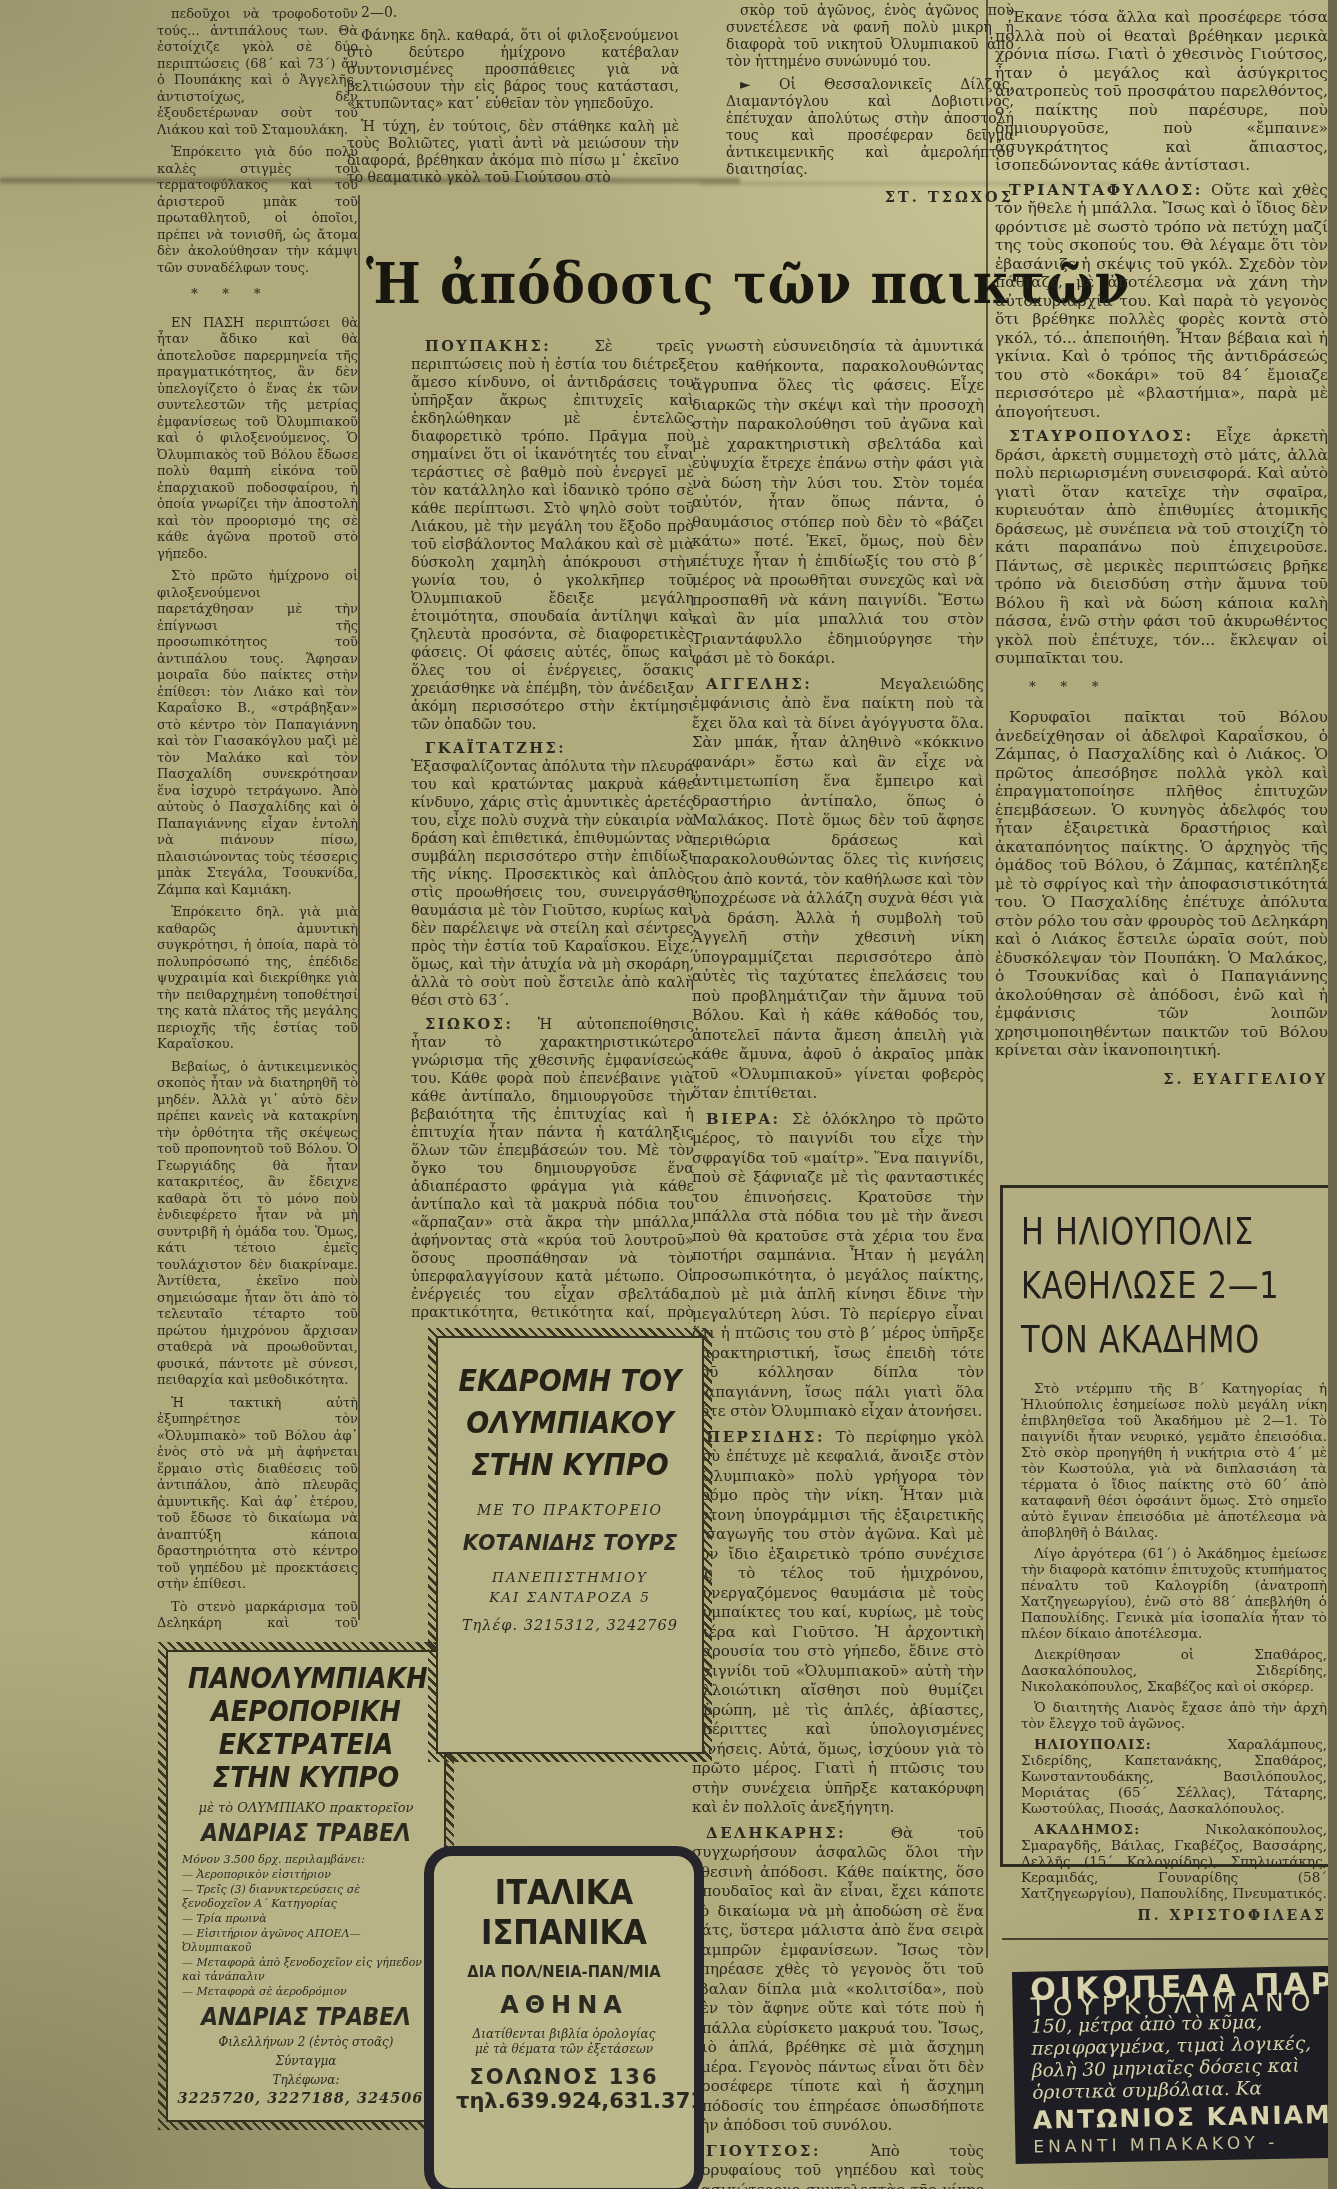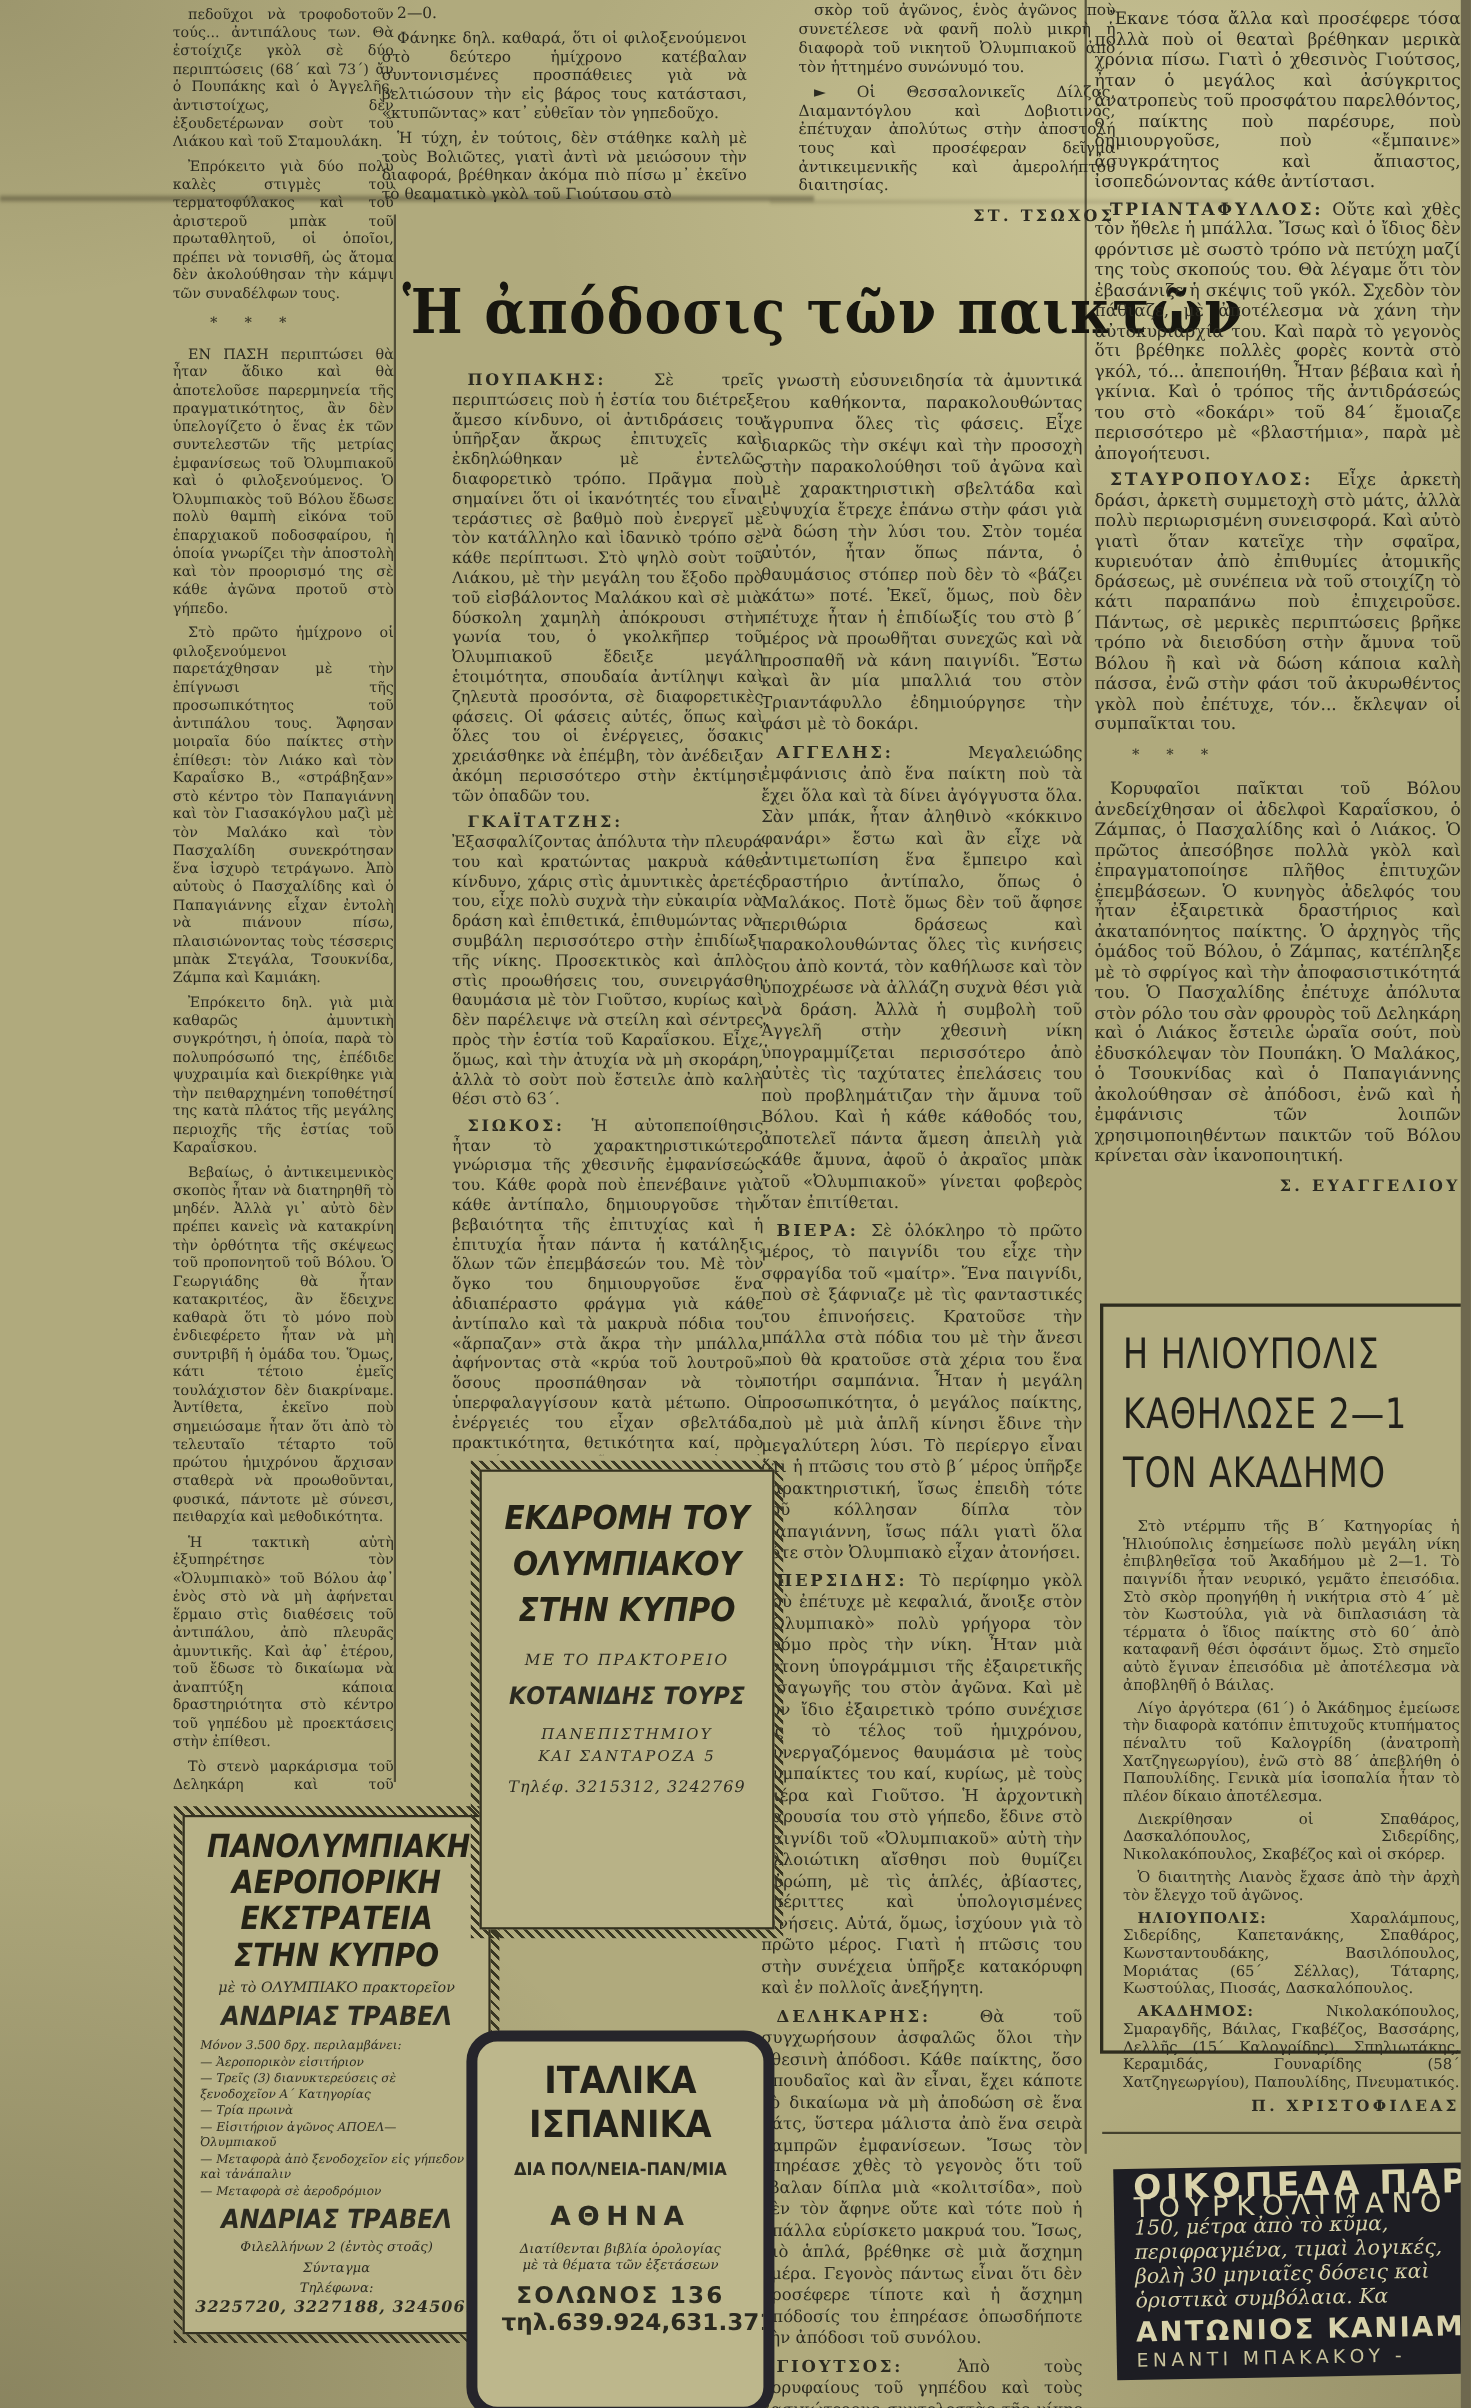--- a/index.html
+++ b/index.html
@@ -57,21 +57,21 @@
   .ekd .brand{font-family:"DejaVu Sans",sans-serif;font-weight:bold;font-size:22px;margin-top:12px;
     transform:scaleX(.92);transform-origin:center;}
   .ekd .addr{font-size:13.5px;letter-spacing:2px;line-height:20px;margin-top:12px;}
   .ekd .phones{font-size:14.5px;letter-spacing:1px;margin-top:10px;}
   .ita{position:absolute;left:424px;top:1846px;width:280px;height:352px;box-sizing:border-box;
     border:10px solid #26252b;border-radius:28px;background:#bdb78c;text-align:center;overflow:hidden;}
   .ita .t{font-family:"DejaVu Sans",sans-serif;font-weight:bold;font-size:34px;line-height:40px;
     transform:scaleX(.9);transform-origin:center;color:#22211a;}
   .ita .l1{font-family:"DejaVu Sans",sans-serif;font-weight:bold;font-size:16px;margin-top:10px;
     transform:scaleX(.92);transform-origin:center;}
-  .ita .l2{font-family:"DejaVu Sans",sans-serif;font-weight:bold;font-size:24px;letter-spacing:6px;margin-top:20px;}
+  .ita .l2{font-family:"DejaVu Sans",sans-serif;font-weight:bold;font-size:24px;letter-spacing:6px;margin-top:10px;}
   .ita .note{font-style:italic;font-size:12px;line-height:15px;margin-top:8px;}
   .ita .addr{font-family:"DejaVu Sans",sans-serif;font-weight:bold;font-size:21px;letter-spacing:2px;margin-top:8px;}
   .ita .ph{font-family:"DejaVu Sans",sans-serif;font-weight:bold;font-size:21px;margin-top:0px;padding-left:22px;}
   .hbox{position:absolute;left:1000px;top:1185px;width:348px;height:682px;box-sizing:border-box;
     border:3px solid #2e2c1e;padding:16px 18px 10px 18px;background:rgba(255,255,230,.04);}
   .hbox .ht{font-family:"DejaVu Sans",sans-serif;font-size:38px;line-height:54px;letter-spacing:1px;
     transform:scaleX(.8);transform-origin:left;color:#21201a;white-space:nowrap;}
   .hbox .body{margin-top:14px;font-size:13.5px;line-height:16px;text-align:justify;}
   .hbox .body p{margin:0 0 5px 0;text-indent:13px;}
   .hbox .bhead{font-weight:bold;letter-spacing:1px;}

